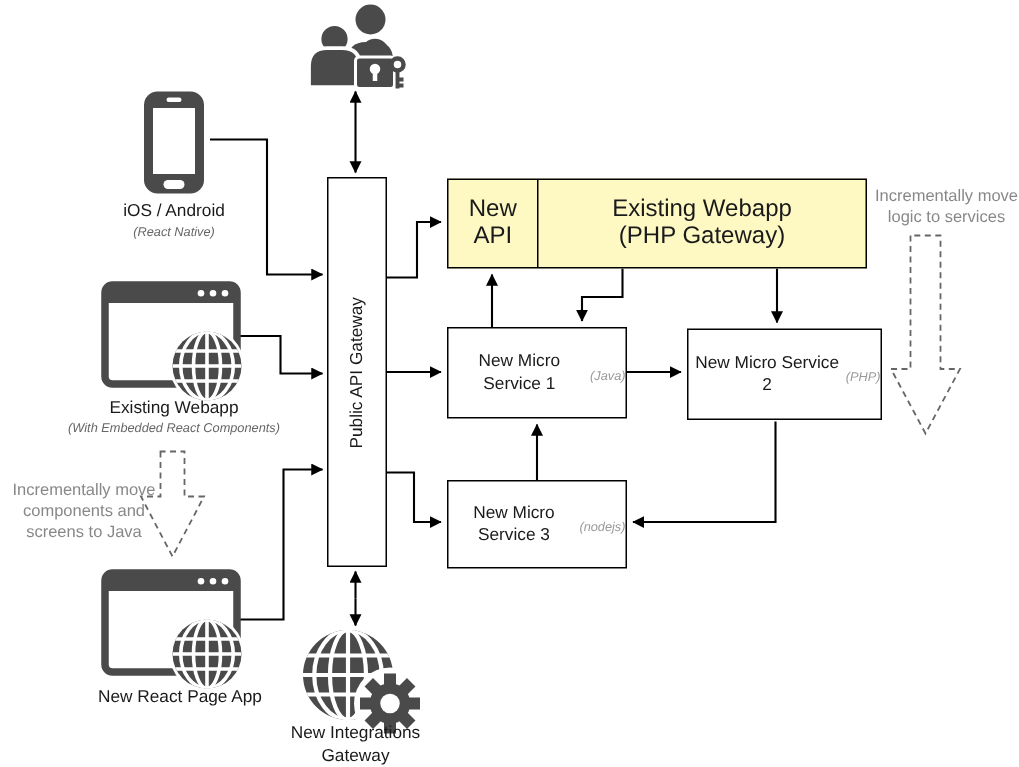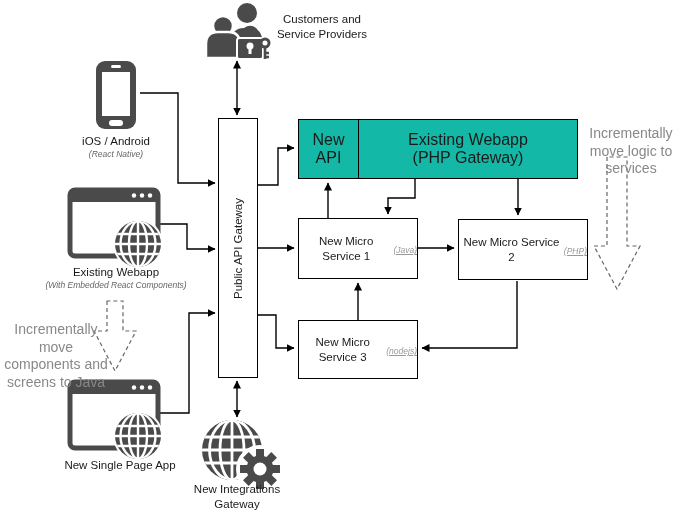--- a/index.html
+++ b/index.html
@@ -2,30 +2,30 @@
 <html><head>
 <meta charset="utf-8">
 <style>
   html,body{margin:0;padding:0;background:#fff;}
   .canvas{position:relative;width:679px;height:511px;background:#fff;overflow:hidden;
           font-family:"Liberation Sans",sans-serif;color:#1a1a1a;}
   .layer{position:absolute;left:0;top:0;pointer-events:none;}
   .node{position:absolute;background:#fff;border:1.4px solid #000;box-sizing:border-box;
         display:flex;align-items:center;justify-content:center;text-align:center;}
   .node .lbl{font-size:11.5px;line-height:1.25;color:#1a1a1a;}
-  .node .tech{font-size:8.5px;font-style:italic;color:#999;margin-top:3px;text-decoration:underline;}
+  .node .tech{font-size:8.5px;font-style:italic;color:#999;margin-top:3px;}
   .col{display:flex;flex-direction:row;align-items:center;justify-content:center;}
-  .combo{position:absolute;background:#14b8a6;border:1.4px solid #000;box-sizing:border-box;display:flex;}
+  .combo{position:absolute;background:#fef9c3;border:1.4px solid #000;box-sizing:border-box;display:flex;}
   .combo .cell1{width:60px;border-right:1.4px solid #000;box-sizing:border-box;
                 display:flex;align-items:center;justify-content:center;text-align:center;}
   .combo .cell2{flex:1;display:flex;flex-direction:column;align-items:center;justify-content:center;text-align:center;}
   .vertical{writing-mode:vertical-rl;transform:rotate(180deg);font-size:11.5px;color:#1a1a1a;}
   .caption{position:absolute;text-align:center;font-size:11.5px;line-height:1.3;color:#1a1a1a;}
   .caption .tech{display:block;font-size:8.5px;font-style:italic;color:#666;margin-top:0;}
-  .note{position:absolute;text-align:center;font-size:14px;line-height:1.25;color:#888;}
+  .note{position:absolute;text-align:center;font-size:11px;line-height:1.25;color:#888;}
   svg.icon{position:absolute;}
 </style>
 </head>
 <body>
 
 <div class="canvas">
 
   <svg class="layer" width="679" height="511" viewBox="0 0 679 511">
     <defs>
       <marker id="m" markerUnits="userSpaceOnUse" markerWidth="10" markerHeight="10" refX="7.5" refY="4" orient="auto">
@@ -182,34 +182,33 @@
   <div class="node col" style="left:458px;top:219px;width:130px;height:61px">
     <span class="lbl">New Micro Service 2</span>
     <span class="tech">(PHP)</span>
   </div>
 
   <div class="node col" style="left:298px;top:320px;width:120px;height:59px">
     <span class="lbl">New Micro Service 3</span>
     <span class="tech">(nodejs)</span>
   </div>
 
-  <div class="caption" style="left:272px;top:12px;width:100px">Customers and Service Providers</div>
 
   <div class="caption" style="left:46px;top:134px;width:140px">
     <span>iOS / Android</span>
     <span class="tech">(React Native)</span>
   </div>
 
   <div class="caption" style="left:21px;top:265px;width:190px">
     <span>Existing Webapp</span>
     <span class="tech">(With Embedded React Components)</span>
   </div>
 
   <div class="caption" style="left:40px;top:458px;width:160px">
-    <span>New Single Page App</span>
+    <span>New React Page App</span>
   </div>
 
   <div class="caption" style="left:177px;top:482px;width:120px">New Integrations Gateway</div>
 
   <div class="note" style="left:0px;top:321px;width:112px">Incrementally move components and screens to Java</div>
 
   <div class="note" style="left:583px;top:125px;width:96px">Incrementally move logic to services</div>
 
 </div>
 

